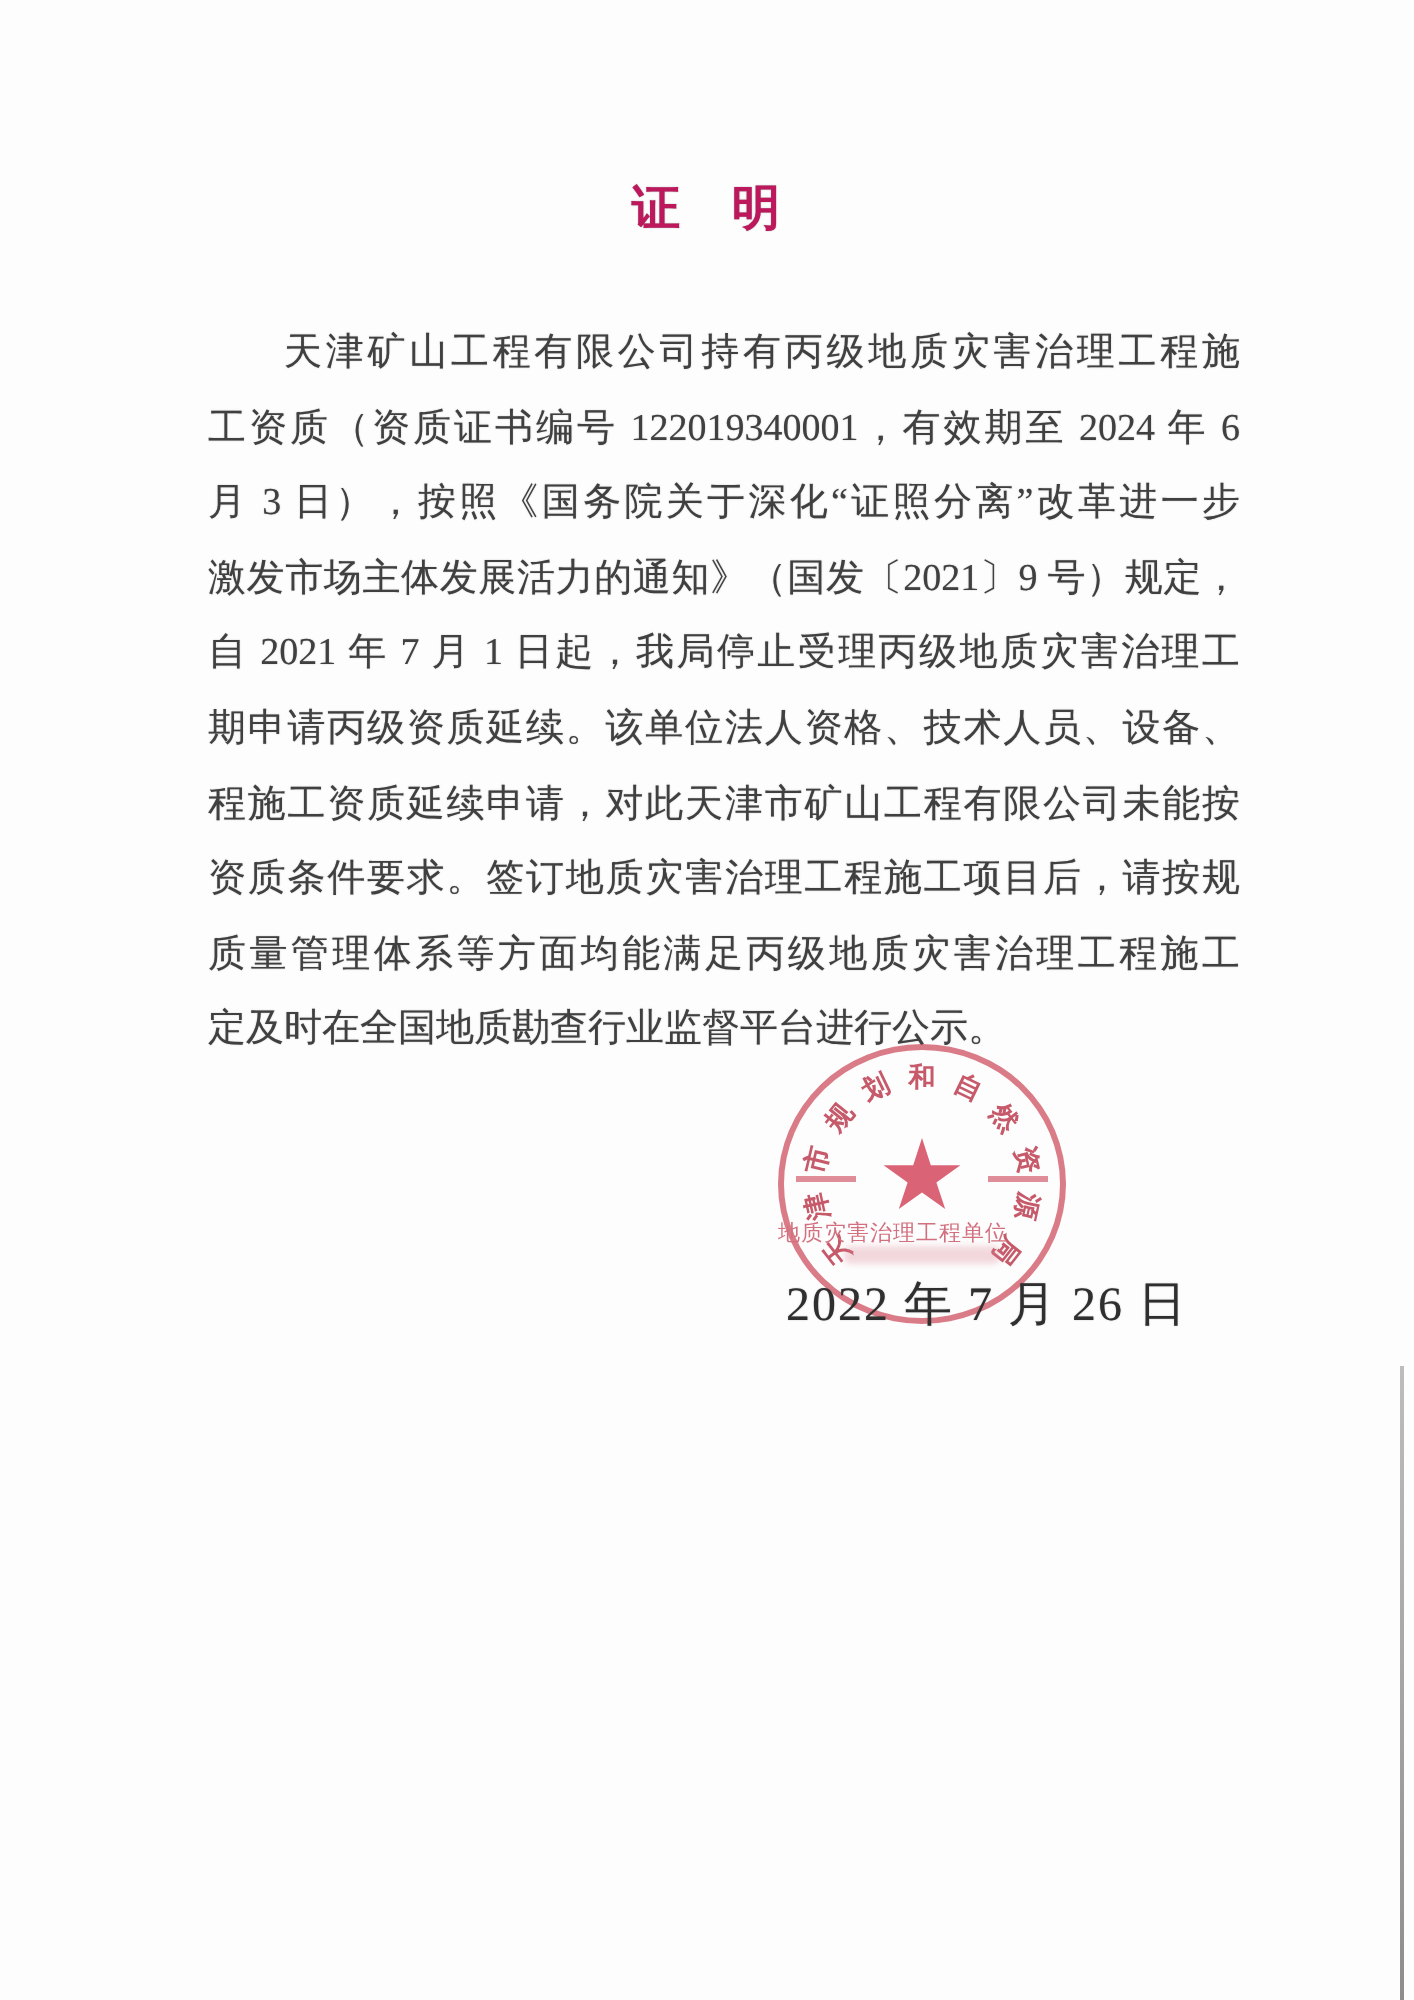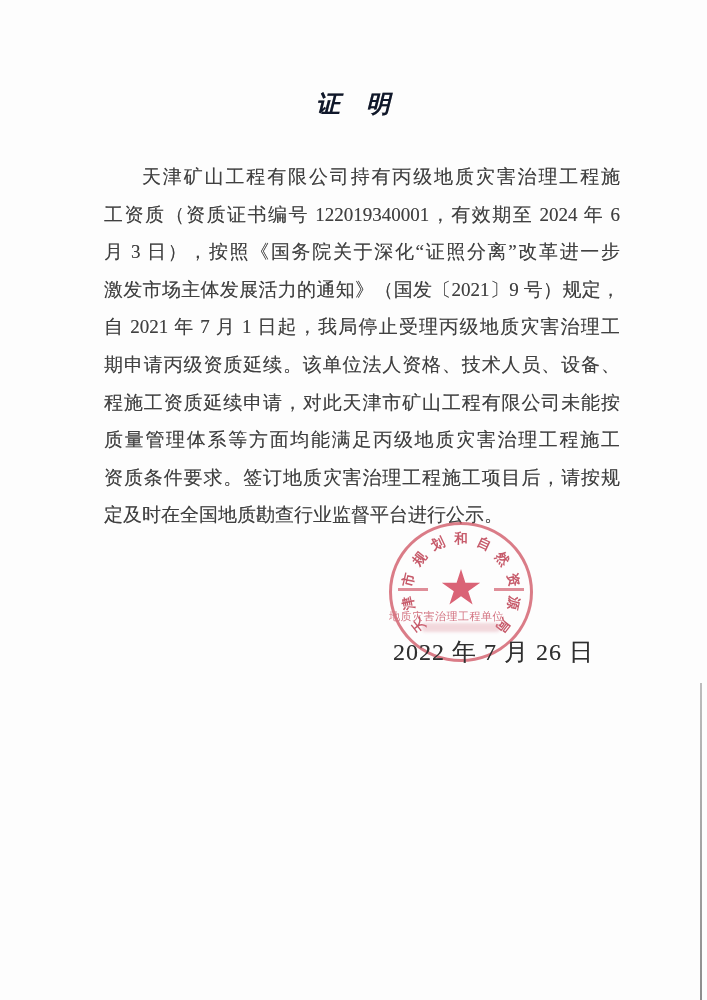--- a/index.html
+++ b/index.html
@@ -14,24 +14,23 @@
     position:absolute;inset:0;
     background:#fdfdfd;
   }
   
   .doc-title{
     position:absolute;
     top:88px;left:0;width:707px;
     text-align:center;
     font-size:24px;
     font-weight:bold;
-    color:#0f172a;
+    color:#be185d;
     letter-spacing:1px;
     text-shadow:0 0 0.6px rgba(50,50,50,.55);
-    font-style:italic;
   }
   
   .body-block{
     position:absolute;
     top:158px;left:92px;width:516px;
     color:#404040;
     font-size:19px;
     line-height:37.6px;
     text-shadow:0 0 0.6px rgba(70,70,70,.5);
     margin-left:12px;
@@ -122,22 +121,22 @@
   <div class="doc-title">证　明</div>
 
   <div class="body-block">
     <div class="body-line first">天津矿山工程有限公司持有丙级地质灾害治理工程施</div>
     <div class="body-line">工资质（资质证书编号 122019340001，有效期至 2024 年 6</div>
     <div class="body-line">月 3 日），按照《国务院关于深化“证照分离”改革进一步</div>
     <div class="body-line">激发市场主体发展活力的通知》（国发〔2021〕9 号）规定，</div>
     <div class="body-line">自 2021 年 7 月 1 日起，我局停止受理丙级地质灾害治理工</div>
     <div class="body-line">期申请丙级资质延续。该单位法人资格、技术人员、设备、</div>
     <div class="body-line">程施工资质延续申请，对此天津市矿山工程有限公司未能按</div>
+    <div class="body-line">资质条件要求。签订地质灾害治理工程施工项目后，请按规</div>
     <div class="body-line">质量管理体系等方面均能满足丙级地质灾害治理工程施工</div>
-    <div class="body-line">资质条件要求。签订地质灾害治理工程施工项目后，请按规</div>
     <div class="body-line last">定及时在全国地质勘查行业监督平台进行公示。</div>
   </div>
 
   <div class="stamp">
     <div class="stamp-circle"></div>
     <div id="stamp-arc">
         <span class="arc-char" style="left: 30.2354px; top: 102.63px; transform: translate(-50%, -50%) rotate(-128deg);">天</span>
         <span class="arc-char" style="left: 20.2364px; top: 81.381px; transform: translate(-50%, -50%) rotate(-102.4deg);">津</span>
         <span class="arc-char" style="left: 20.4003px; top: 57.8974px; transform: translate(-50%, -50%) rotate(-76.8deg);">市</span>
         <span class="arc-char" style="left: 30.6951px; top: 36.79px; transform: translate(-50%, -50%) rotate(-51.2deg);">规</span>

